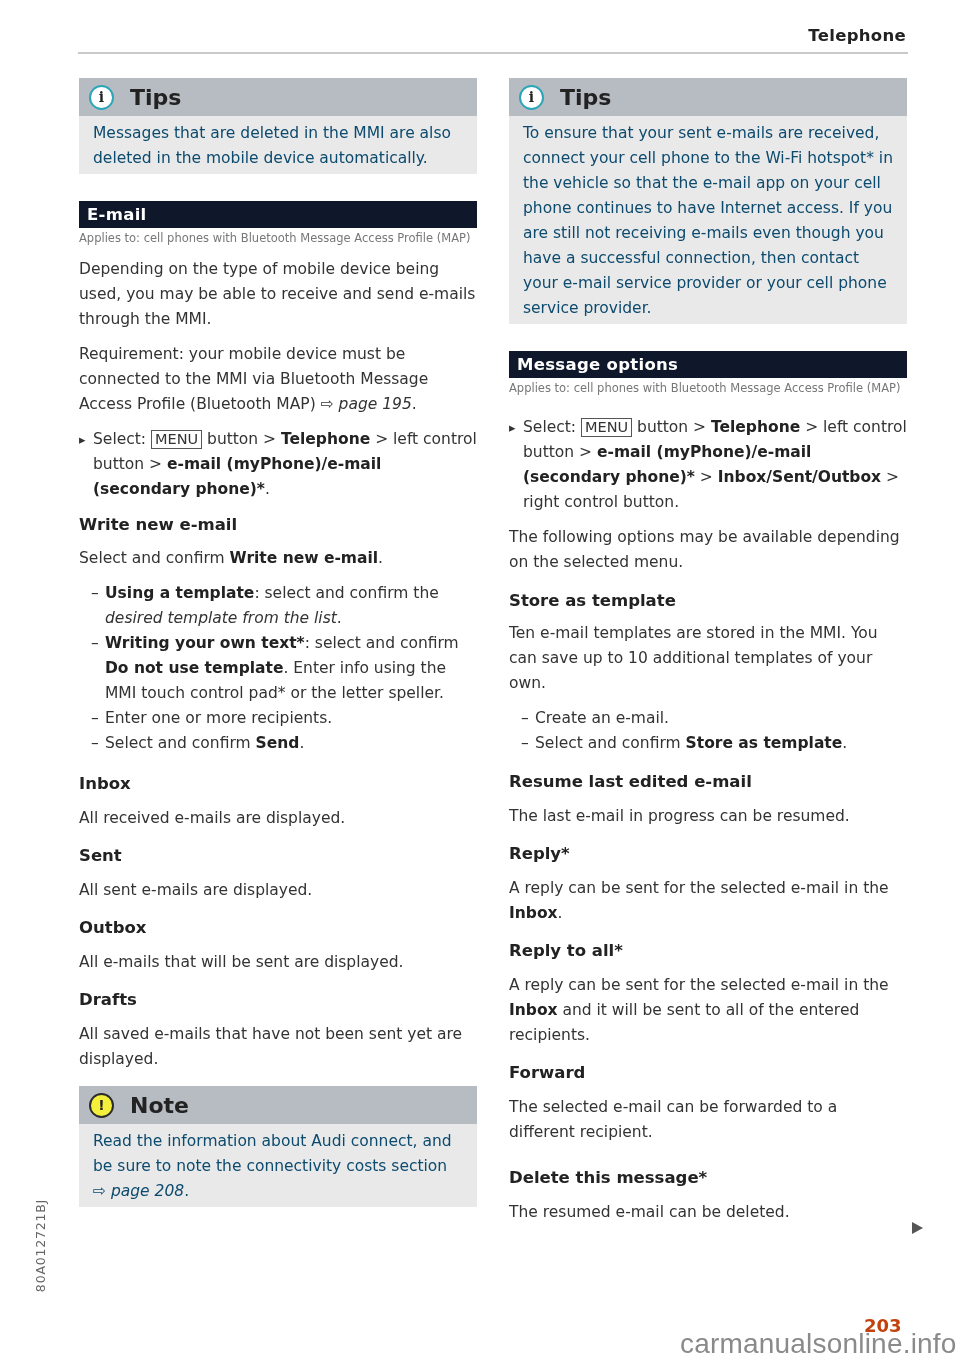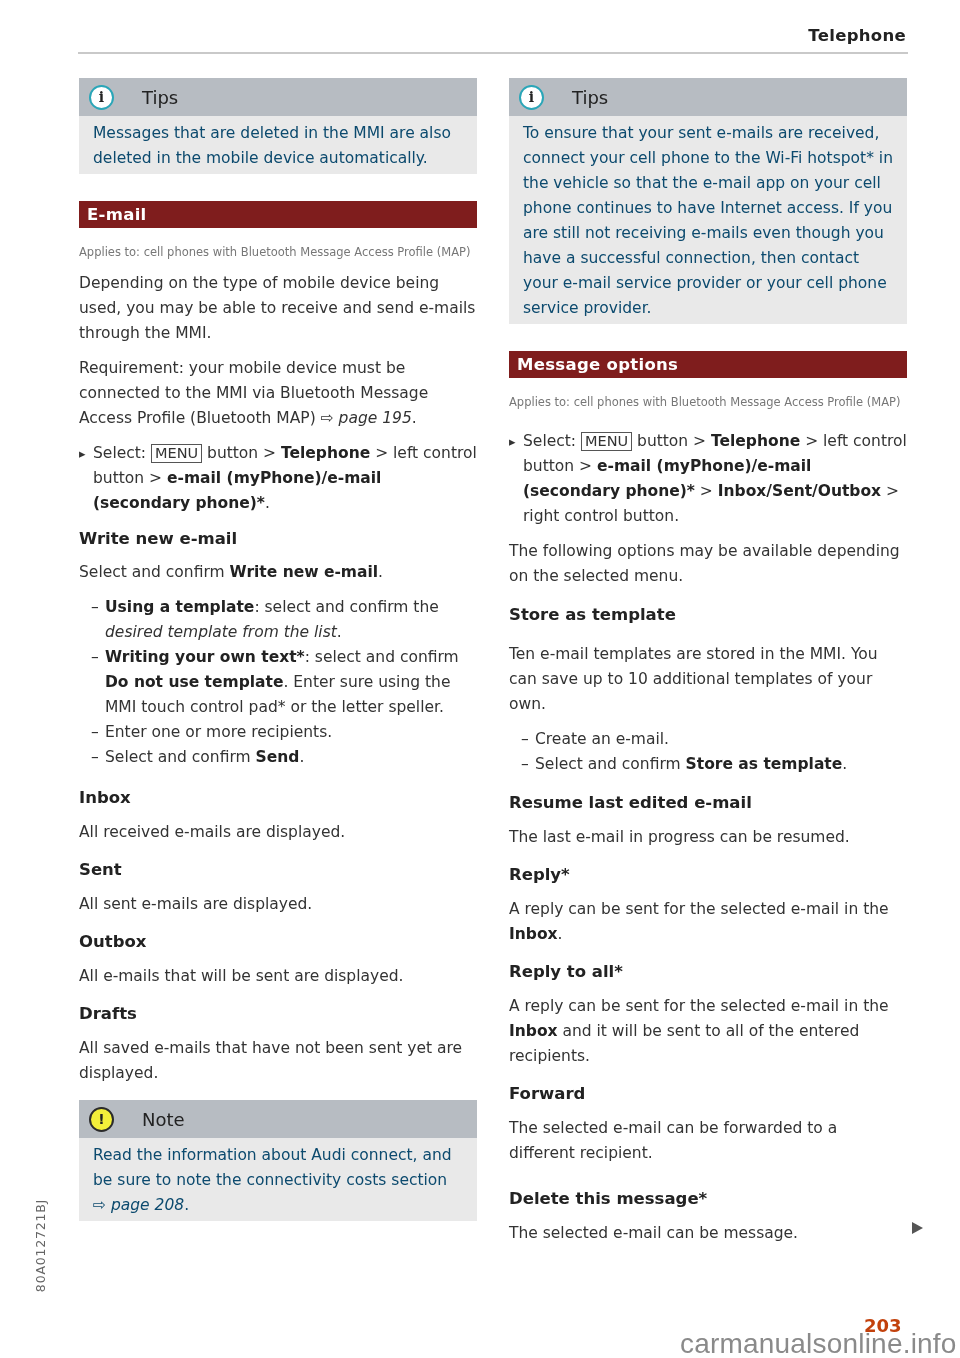--- a/index.html
+++ b/index.html
@@ -5,28 +5,28 @@
   html, body { margin:0; padding:0; }
   body { width:960px; height:1358px; background:#ffffff; position:relative; overflow:hidden;
          font-family:"DejaVu Sans", sans-serif; color:#333333; }
   .page-header { position:absolute; left:78px; top:0; width:830px; height:52px; border-bottom:2px solid #c9c9c9; }
   .page-header .title { position:absolute; right:2px; top:26px; font-size:16.5px; font-weight:bold; color:#222; letter-spacing:0.3px; }
   .col { position:absolute; top:78px; width:398px; }
   .col-left { left:79px; }
   .col-right { left:509px; }
   .box { background:#e9e9e9; margin-bottom:0; }
   .box-head { background:#b7bcc2; height:38px; display:flex; align-items:center; padding-left:10px; }
-  .box-head .label { font-weight:normal; font-size:18px; color:#222; margin-left:28px; }
+  .box-head .label { font-weight:bold; font-size:22px; color:#222; margin-left:16px; }
   .icon-circle { width:21px; height:21px; border-radius:50%; border:2.5px solid #2aa6b8; background:#fff;
                  display:flex; align-items:center; justify-content:center; font-family:"DejaVu Serif", serif;
                  font-weight:bold; font-size:14px; color:#222; box-sizing:content-box; }
   .icon-circle.note { border-color:#2b2b2b; background:#f3ef3a; font-family:"DejaVu Sans", sans-serif; }
   .box-body { padding:5px 14px 3px 14px; font-size:15.5px; line-height:25px; color:#0c4a6e; }
-  .red-bar { background:#7f1d1d; color:#fff; font-weight:bold; font-size:16.5px; height:27px; line-height:27px; padding-left:8px; letter-spacing:0.3px; }
-  .applies { font-size:11.5px; color:#777; line-height:18px; margin-top:15px; }
+  .red-bar { background:#0f172a; color:#fff; font-weight:bold; font-size:16.5px; height:27px; line-height:27px; padding-left:8px; letter-spacing:0.3px; }
+  .applies { font-size:11.5px; color:#777; line-height:18px; margin-top:1px; }
   p { margin:0; font-size:15.5px; line-height:25px; color:#333; }
   .para { margin-top:10px; }
   h3 { margin:0; font-size:16.5px; font-weight:bold; color:#222; line-height:24px; }
   .step { position:relative; padding-left:14px; }
   .step:before { content:"\25B8"; position:absolute; left:0; top:0; font-size:13px; }
   .menu-key { border:1.2px solid #555; padding:0 3px; font-size:14.5px; line-height:17px; display:inline-block; }
   .dash-list { margin:12px; padding:0; list-style:none; }
   .dash-list li { position:relative; padding-left:14px; font-size:15.5px; line-height:25px; }
   .dash-list li:before { content:"\2013"; position:absolute; left:0; }
   b { color:#222; }
@@ -60,21 +60,21 @@
   <p class="para" style="">Depending on the type of mobile device being used, you may be able to receive and send e-mails through the MMI.</p>
   <p class="para"><span>Requirement: your mobile device must be connected to the MMI via Bluetooth Message Access Profile (Bluetooth MAP) </span><i>⇨ page 195</i>.</p>
 
   <p class="para step"><span>Select: </span><span class="menu-key">MENU</span><span> button &gt; </span><b>Telephone</b><span> &gt; left control button &gt; </span><b>e-mail (myPhone)/e-mail (secondary phone)*</b><span>.</span></p>
 
   <h3 style="margin-top:11px">Write new e-mail</h3>
   <p style="margin-top:9px"><span>Select and confirm </span><b>Write new e-mail</b><span>.</span></p>
 
   <ul class="dash-list" style="margin-top:10px">
     <li><b>Using a template</b><span>: select and confirm the </span><i>desired template from the list</i><span>.</span></li>
-    <li><b>Writing your own text*</b><span>: select and confirm </span><b>Do not use template</b><span>. Enter sure using the MMI touch control pad* or the letter speller.</span></li>
+    <li><b>Writing your own text*</b><span>: select and confirm </span><b>Do not use template</b><span>. Enter info using the MMI touch control pad* or the letter speller.</span></li>
     <li><span>Enter one or more recipients.</span></li>
     <li><span>Select and confirm </span><b>Send</b><span>.</span></li>
   </ul>
 
   <h3 style="margin-top:16px">Inbox</h3>
   <p style="margin-top:10px">All received e-mails are displayed.</p>
   <h3 style="margin-top:13px">Sent</h3>
   <p style="margin-top:10px">All sent e-mails are displayed.</p>
   <h3 style="margin-top:13px">Outbox</h3>
   <p style="margin-top:10px">All e-mails that will be sent are displayed.</p>
@@ -101,40 +101,40 @@
 
   <div style="height:27px"></div>
   <div class="red-bar">Message options</div>
   <div class="applies">Applies to: cell phones with Bluetooth Message Access Profile (MAP)</div>
 
   <p class="para step" style="margin-top:18px"><span>Select: </span><span class="menu-key">MENU</span><span> button &gt; </span><b>Telephone</b><span> &gt; left control button &gt; </span><b>e-mail (myPhone)/e-mail (secondary phone)*</b><span> &gt; </span><b>Inbox/Sent/Outbox</b><span> &gt; right control button.</span></p>
 
   <p class="para">The following options may be available depending on the selected menu.</p>
 
   <h3 style="margin-top:14px">Store as template</h3>
-  <p style="margin-top:15px">Ten e-mail templates are stored in the MMI. You can save up to 10 additional templates of your own.</p>
+  <p style="margin-top:8px">Ten e-mail templates are stored in the MMI. You can save up to 10 additional templates of your own.</p>
   <ul class="dash-list" style="margin-top:10px">
     <li><span>Create an e-mail.</span></li>
     <li><span>Select and confirm </span><b>Store as template</b><span>.</span></li>
   </ul>
 
   <h3 style="margin-top:14px">Resume last edited e-mail</h3>
   <p style="margin-top:10px">The last e-mail in progress can be resumed.</p>
 
   <h3 style="margin-top:13px">Reply*</h3>
   <p style="margin-top:10px"><span>A reply can be sent for the selected e-mail in the </span><b>Inbox</b><span>.</span></p>
 
   <h3 style="margin-top:13px">Reply to all*</h3>
   <p style="margin-top:10px"><span>A reply can be sent for the selected e-mail in the </span><b>Inbox</b><span> and it will be sent to all of the entered recipients.</span></p>
 
   <h3 style="margin-top:13px">Forward</h3>
   <p style="margin-top:10px">The selected e-mail can be forwarded to a different recipient.</p>
 
   <h3 style="margin-top:21px">Delete this message*</h3>
-  <p style="margin-top:10px">The selected e-mail can be message.</p>
+  <p style="margin-top:10px">The resumed e-mail can be deleted.</p>
 </div>
 
 <div class="doc-code">
     <span>80A012721BJ</span>
   </div>
 <div class="cont-arrow"></div>
 <div class="page-num">203</div>
 <div class="watermark">carmanualsonline.info</div>
 
 </body></html>

